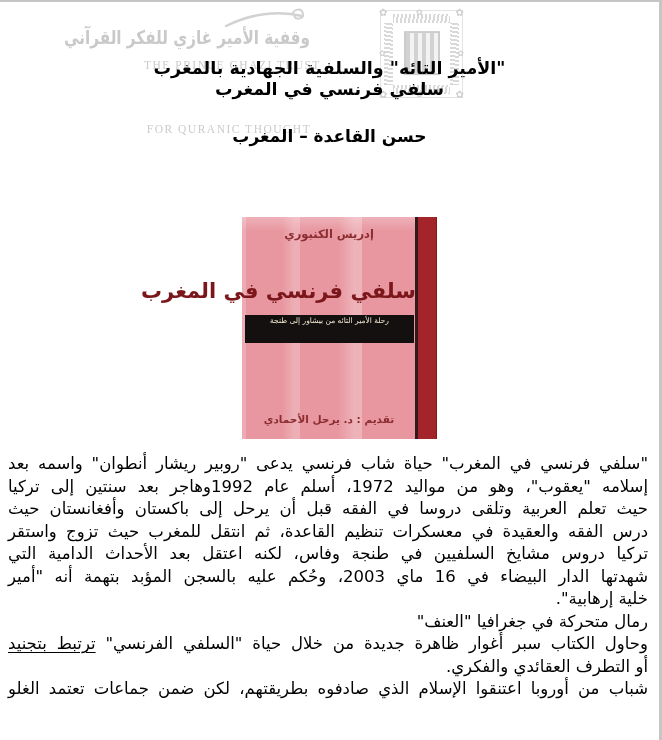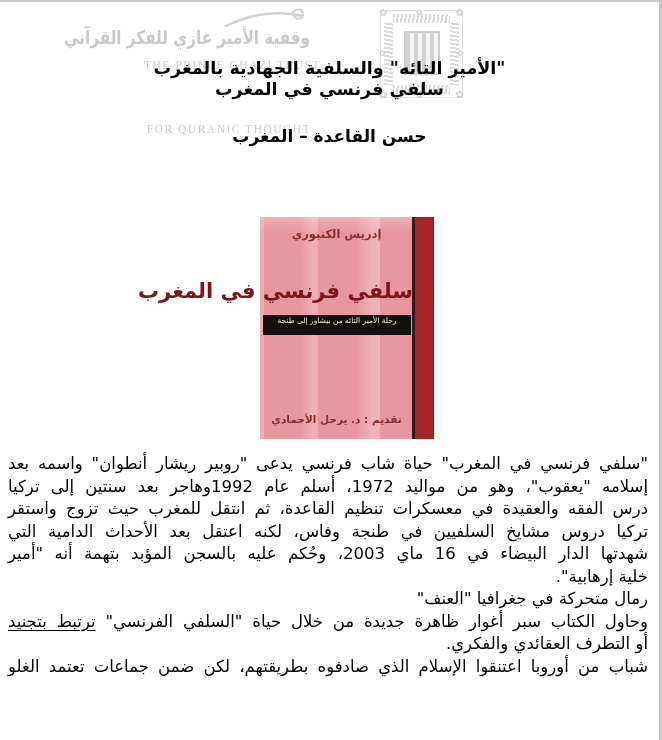--- a/index.html
+++ b/index.html
@@ -43,35 +43,36 @@
     background:repeating-linear-gradient(90deg,#d2d2d2 0 4px,#f3f3f3 4px 8px);
     border:2px solid #cccccc;}
   
   .hd{position:absolute;left:0;right:0;text-align:center;font-weight:bold;z-index:2;direction:rtl;}
   .h-title1{top:56px;font-size:17.5px;}
   .h-title2{top:77px;font-size:17.5px;}
   .h-byline{top:124px;font-size:17px;}
   .h-source{top:172px;font-size:17px;}
   
   .cover{
-    position:absolute;left:260px;top:215px;width:174px;height:222px;z-index:2;
+    position:absolute;left:242px;top:215px;width:174px;height:222px;z-index:2;
     background:
       linear-gradient(180deg,rgba(255,255,255,.25) 0,transparent 14px),
       linear-gradient(90deg,rgba(255,255,255,.20) 0 4px,transparent 4px 40px,
         rgba(255,255,255,.22) 52px 58px,transparent 58px 96px,
         rgba(255,255,255,.26) 112px 120px,transparent 120px),
       #e897a0;
+    padding-left: 21px;
   }
   .cover .spine{position:absolute;right:0;top:0;bottom:0;width:18px;
     background:#a32429;border-left:3px solid #31191c;border-right:1px solid rgba(0,0,0,.25);}
   .cover .c-author{position:absolute;top:10px;left:0;right:21px;text-align:center;
     font-size:11.5px;font-weight:bold;color:#8b2d31;direction:rtl;}
   .cover .c-title{position:absolute;top:62px;left:0;right:21px;text-align:center;
     font-size:21px;font-weight:bold;color:#7b161b;direction:rtl;white-space:nowrap;}
-  .cover .c-band{position:absolute;top:98px;left:3px;right:23px;height:20px;
+  .cover .c-band{position:absolute;top:98px;left:3px;right:23px;height:28px;
     background:#151010;color:#f0ead2;font-size:7.5px;line-height:12px;
     text-align:center;direction:rtl;white-space:nowrap;overflow:hidden;}
   .cover .c-presenter{position:absolute;top:196px;left:0;right:21px;text-align:center;
     font-size:10.5px;font-weight:bold;color:#8b2d31;direction:rtl;}
   
   .body-text{position:absolute;left:8px;top:451px;width:640px;z-index:2;
     direction:rtl;font-size:16.5px;line-height:22.5px;}
   .bline{text-align:justify;text-align-last:justify;}
   .bline.end{text-align:justify;text-align-last:right;}
   .ulink{text-decoration:underline;text-underline-offset:3px;}
@@ -116,20 +117,21 @@
     <div class="spine"></div>
     <div class="c-author">إدريس الكنبوري</div>
     <div class="c-title">سلفي فرنسي في المغرب</div>
     <div class="c-band">رحلة الأمير التائه من بيشاور إلى طنجة</div>
     <div class="c-presenter">تقديم : د. يرحل الأحمادي</div>
   </div>
 
   <div class="body-text">
     <div class="bline">"سلفي فرنسي في المغرب" حياة شاب فرنسي يدعى "روبير ريشار أنطوان" واسمه بعد</div>
     <div class="bline">إسلامه "يعقوب"، وهو من مواليد 1972، أسلم عام 1992وهاجر بعد سنتين إلى تركيا</div>
+    <div class="bline">حيث تعلم العربية وتلقى دروسا في الفقه قبل أن يرحل إلى باكستان وأفغانستان حيث</div>
     <div class="bline">درس الفقه والعقيدة في معسكرات تنظيم القاعدة، ثم انتقل للمغرب حيث تزوج واستقر</div>
     <div class="bline">تركيا دروس مشايخ السلفيين في طنجة وفاس، لكنه اعتقل بعد الأحداث الدامية التي</div>
     <div class="bline">شهدتها الدار البيضاء في 16 ماي 2003، وحُكم عليه بالسجن المؤبد بتهمة أنه "أمير</div>
     <div class="bline end">خلية إرهابية".</div>
     <div class="bline end">رمال متحركة في جغرافيا "العنف"</div>
     <div class="bline"><span>وحاول الكتاب سبر أغوار ظاهرة جديدة من خلال حياة "السلفي الفرنسي" </span><span class="ulink">ترتبط بتجنيد</span></div>
     <div class="bline end">أو التطرف العقائدي والفكري.</div>
     <div class="bline">شباب من أوروبا اعتنقوا الإسلام الذي صادفوه بطريقتهم، لكن ضمن جماعات تعتمد الغلو</div>
   </div>
 

